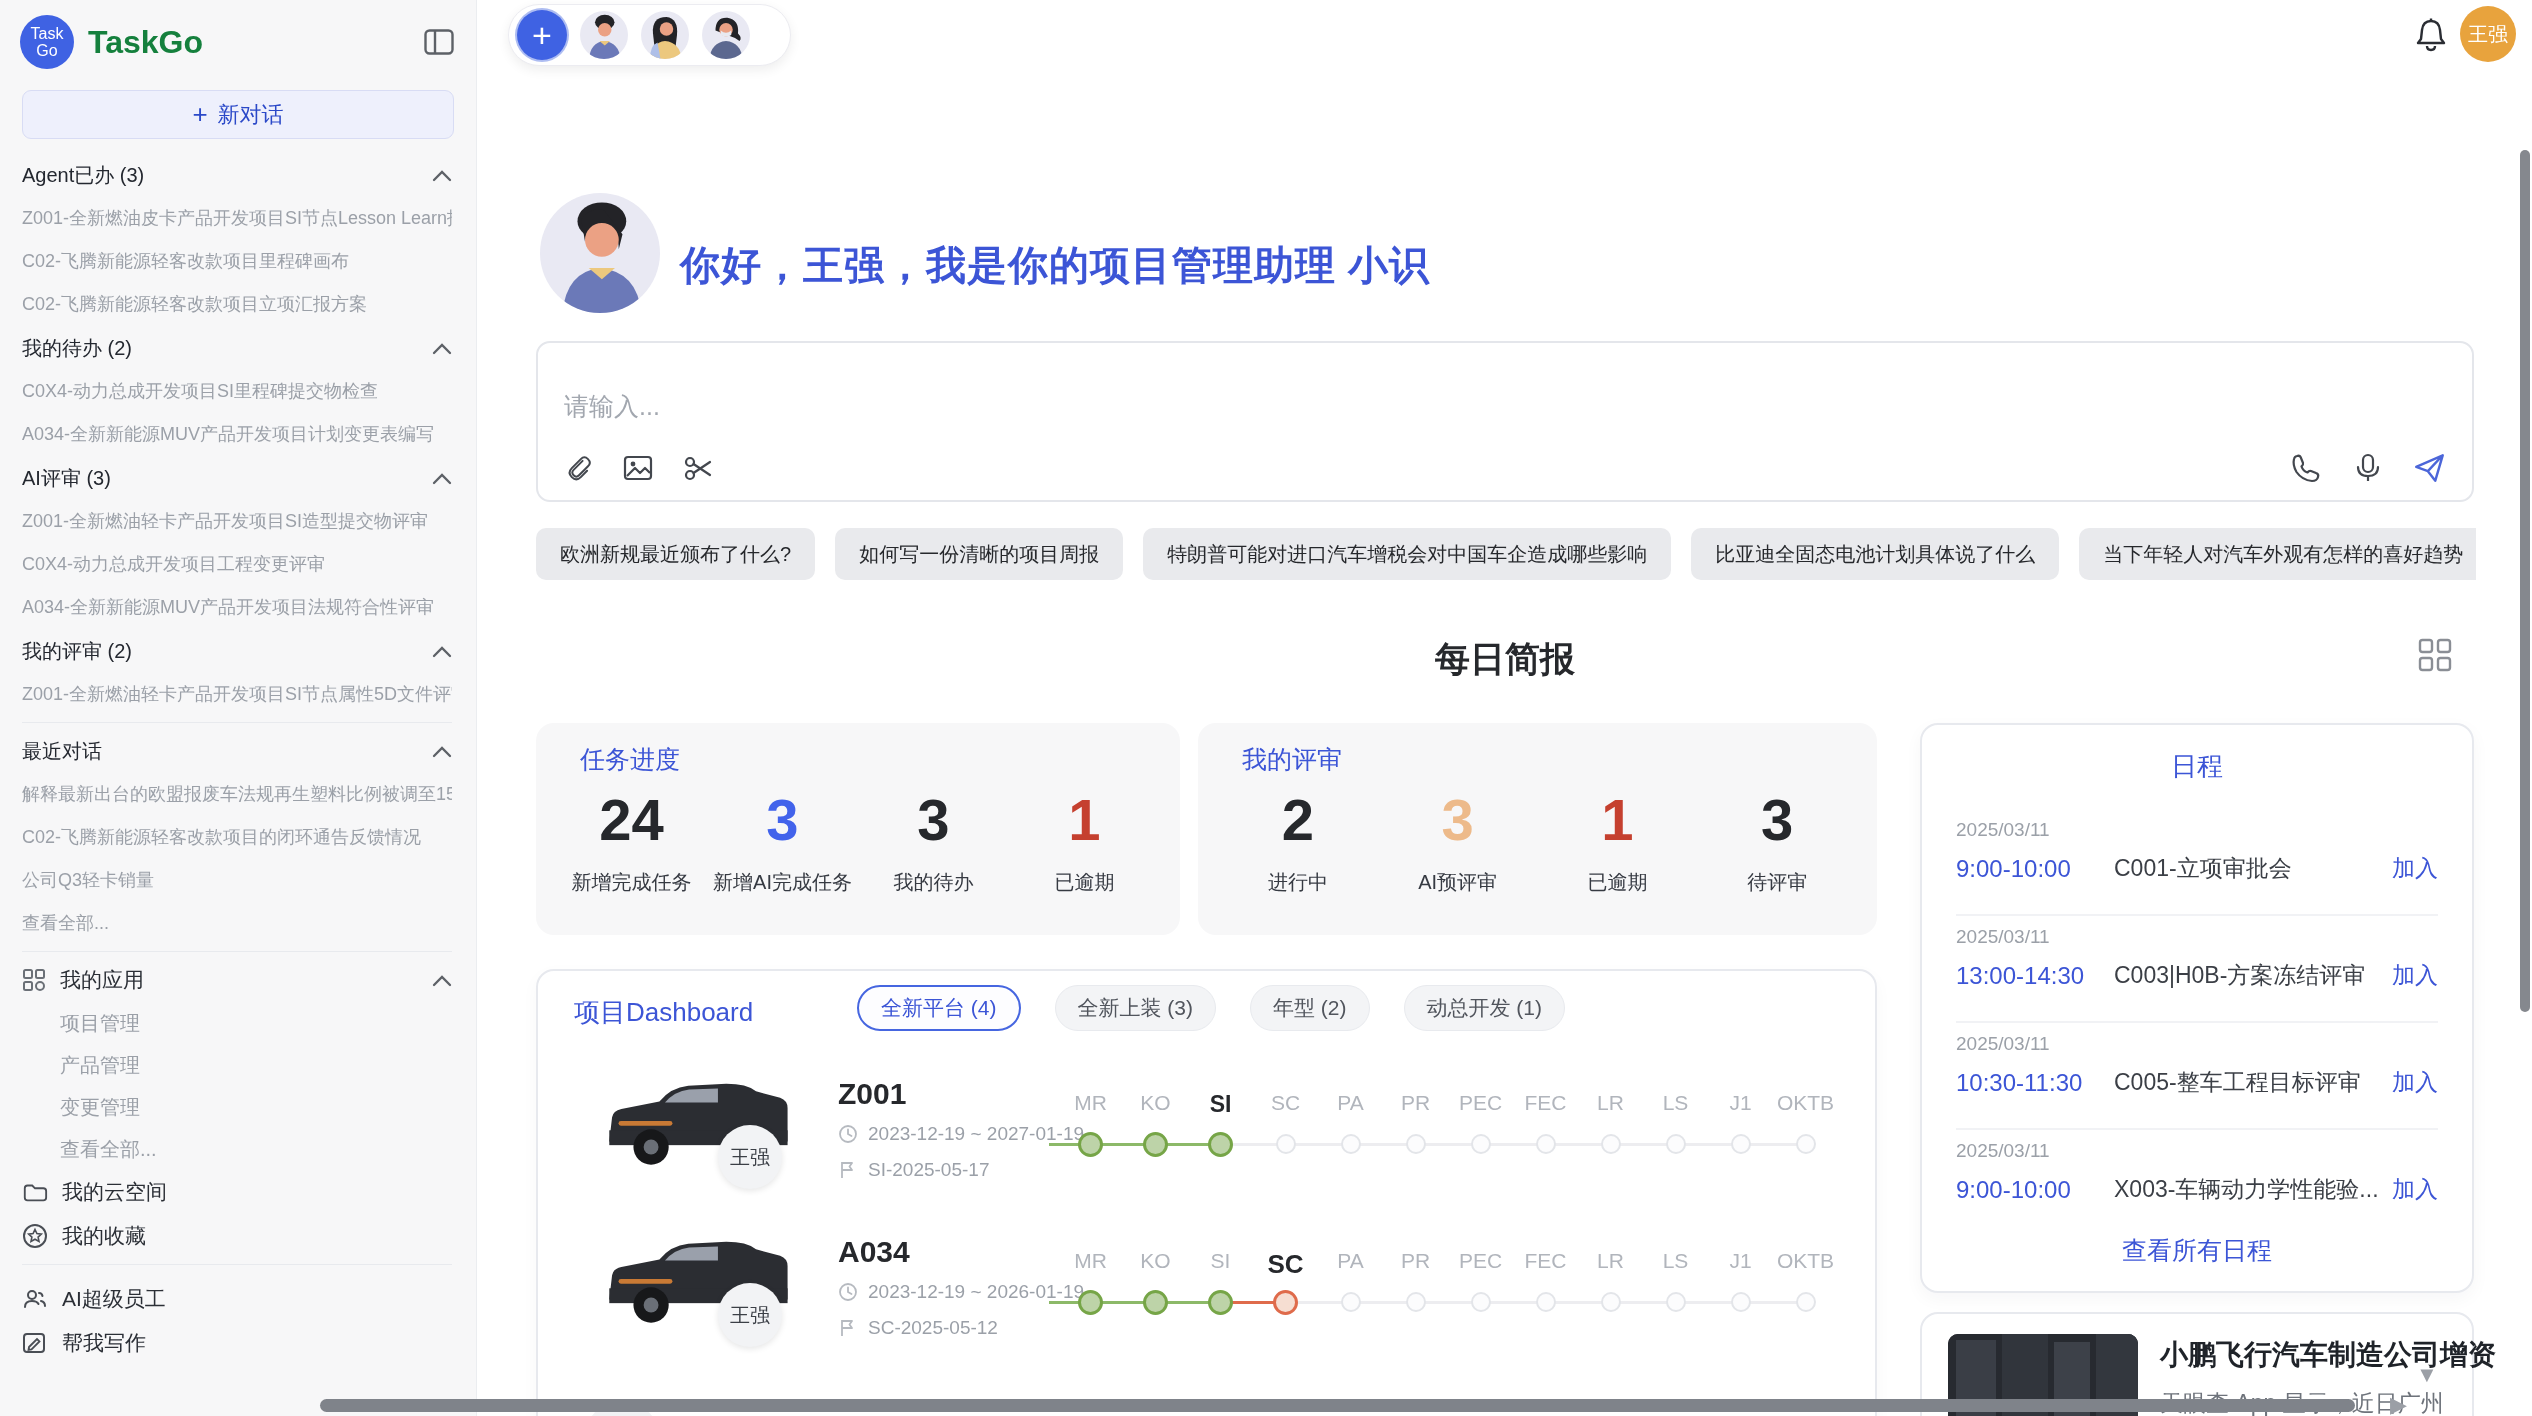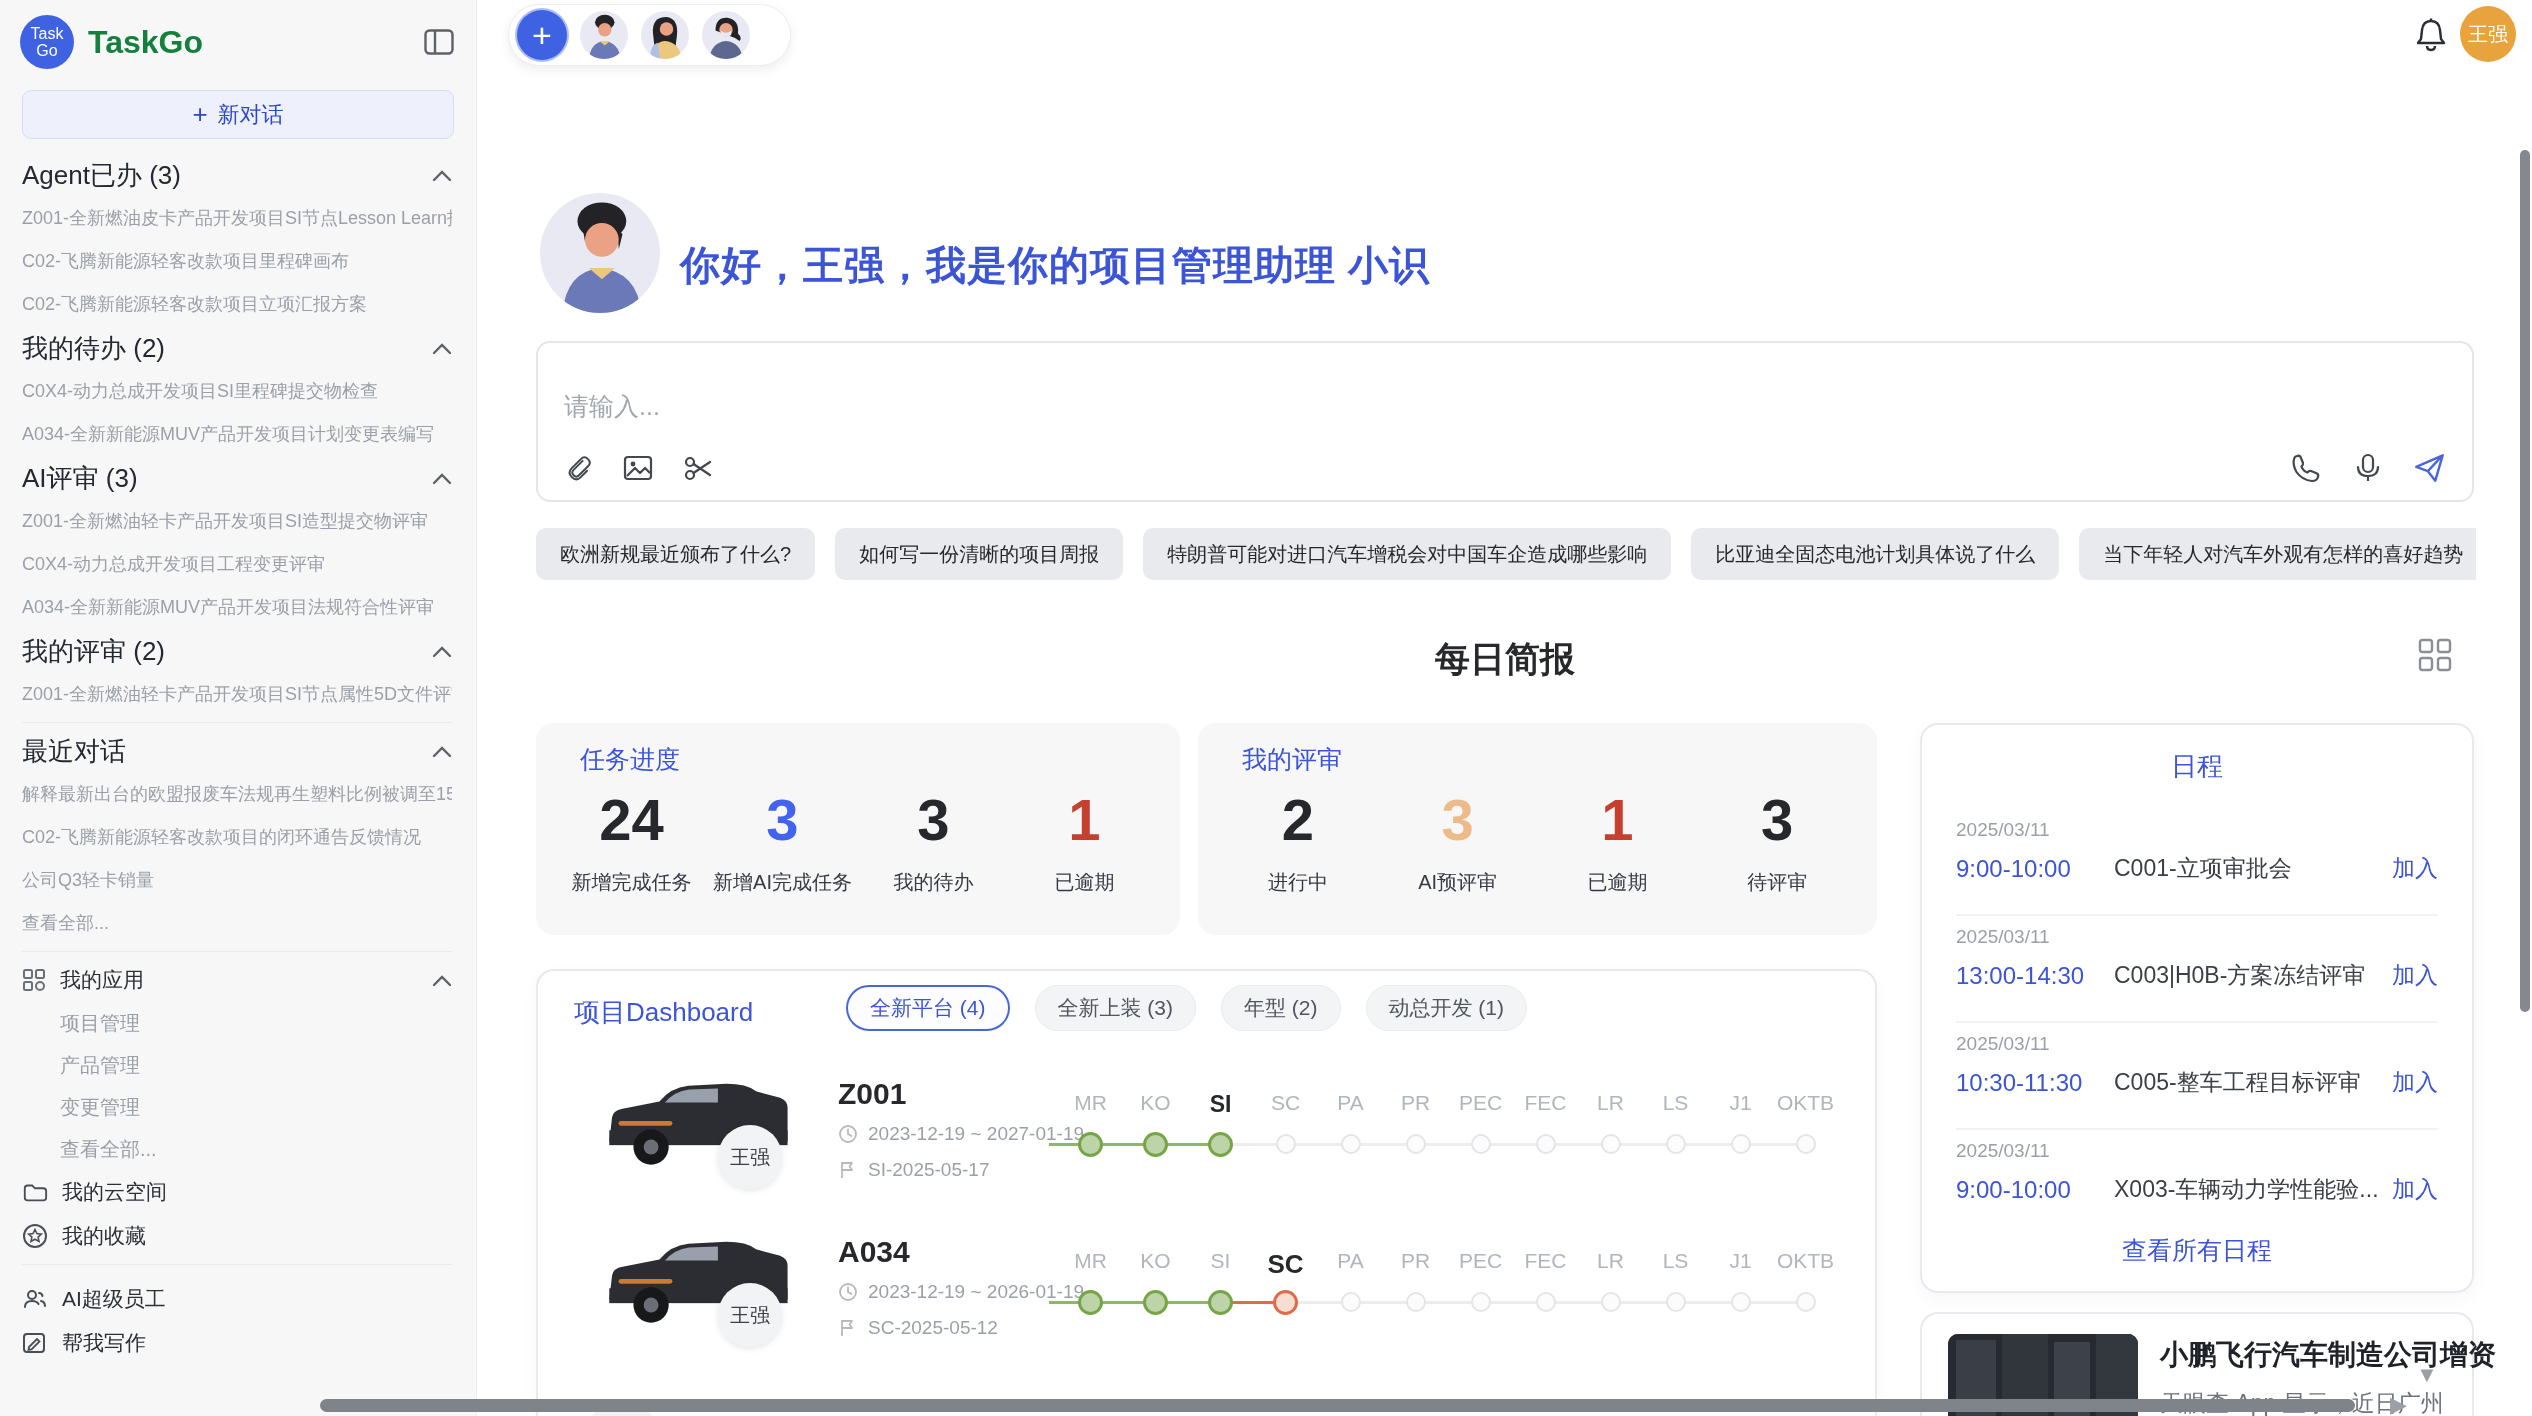--- a/index.html
+++ b/index.html
@@ -10,21 +10,21 @@
     border-right:1px solid #ebedf0;box-sizing:border-box}
   .sb-head{display:flex;align-items:center;height:72px;padding:6px 22px 0 20px}
   .logo{width:54px;height:54px;border-radius:50%;background:#3f62e3;color:#fff;display:flex;
     flex-direction:column;align-items:center;justify-content:center;font-size:16px;line-height:17px}
   .sb-title{font-size:32px;font-weight:700;color:#15803d;margin-left:14px;flex:1}
   .new-chat{margin:12px 22px 6px;height:47px;border-radius:9px;background:#eef0fc;border:1px solid #d8dcf4;
     color:#2b49c8;font-size:22px;display:flex;align-items:center;justify-content:center;gap:10px;cursor:pointer}
   .new-chat .plus{font-size:26px;font-weight:400}
   .sb-scroll{padding:8px 24px 0 22px}
   .sb-sec-head{height:44px;display:flex;align-items:center;justify-content:space-between;
-    font-size:26px;font-weight:500;color:#242830}
+    font-size:20px;font-weight:500;color:#242830}
   .sb-item{height:43px;line-height:43px;font-size:18px;color:#9ba0a8;white-space:nowrap;overflow:hidden;cursor:pointer}
   .sb-div{height:1px;background:#e8eaee;margin:6px 0}
   .sb-row{height:44px;display:flex;align-items:center;gap:14px;font-size:21px;color:#2b2f36;cursor:pointer}
   .sb-sub{height:42px;line-height:42px;padding-left:38px;font-size:20px;color:#9ba0a8;cursor:pointer}
   .sb-tools{margin-top:12px}
   .icon{display:inline-flex;align-items:center;justify-content:center}
   
   .top-pill{position:absolute;left:508px;top:4px;width:283px;height:62px;border-radius:34px;background:#fff;
     border:1px solid #ececf1;box-shadow:0 4px 12px rgba(0,0,0,.07);display:flex;align-items:center;padding:0 8px;gap:13px;box-sizing:border-box}
   .add-btn{width:50px;height:50px;border-radius:50%;background:#3f62e3;color:#fff;font-size:34px;display:flex;
@@ -57,21 +57,21 @@
   .stat-card h3{position:absolute;left:44px;top:20px;margin:0;font-size:25px;font-weight:500;color:#3c55d6}
   .stat-row{position:absolute;left:20px;right:20px;top:62px;display:flex}
   .stat{flex:1;text-align:center}
   .stat .num{font-size:58px;font-weight:600;line-height:70px}
   .stat .lbl{margin-top:14px;font-size:20px;color:#363a42}
   .num.dark{color:#26282c}.num.blue{color:#4263eb}.num.red{color:#c5402f}.num.orange{color:#edba8a}
   
   .dash{position:absolute;left:536px;top:969px;width:1341px;height:560px;background:#fff;border:2px solid #e7e9ee;
     border-radius:18px;box-sizing:border-box;box-shadow:0 6px 18px rgba(31,35,41,.03)}
   .dash-title{position:absolute;left:36px;top:24px;font-size:26px;font-weight:500;color:#3c55d6}
-  .dash-tabs{position:absolute;left:308px;top:14px;display:flex;gap:25px}
+  .dash-tabs{position:absolute;left:319px;top:14px;display:flex;gap:34px}
   .dtab{height:46px;line-height:44px;border-radius:24px;padding:0 22px;font-size:21px;box-sizing:border-box;cursor:pointer;
     background:#f3f4f6;color:#51555d;border:1px solid #e8eaee}
   .dtab.active{background:#fdfdff;color:#3c55d6;border:2px solid #4666e0;line-height:42px}
   .proj{position:absolute;left:0;right:0;height:152px}
   .p1{top:94px}.p2{top:252px}
   .truck{position:absolute;left:62px;top:0}
   .owner-badge{position:absolute;left:180px;top:60px;width:64px;height:64px;border-radius:50%;background:#f2f3f5;
     display:flex;align-items:center;justify-content:center;font-size:20px;color:#3b3f46;box-shadow:0 2px 6px rgba(0,0,0,.10)}
   .pcode{position:absolute;left:300px;top:12px;font-size:30px;font-weight:700;color:#26282c}
   .pmeta{position:absolute;left:300px;display:flex;align-items:center;gap:10px;font-size:19px;color:#9ba0a8}

